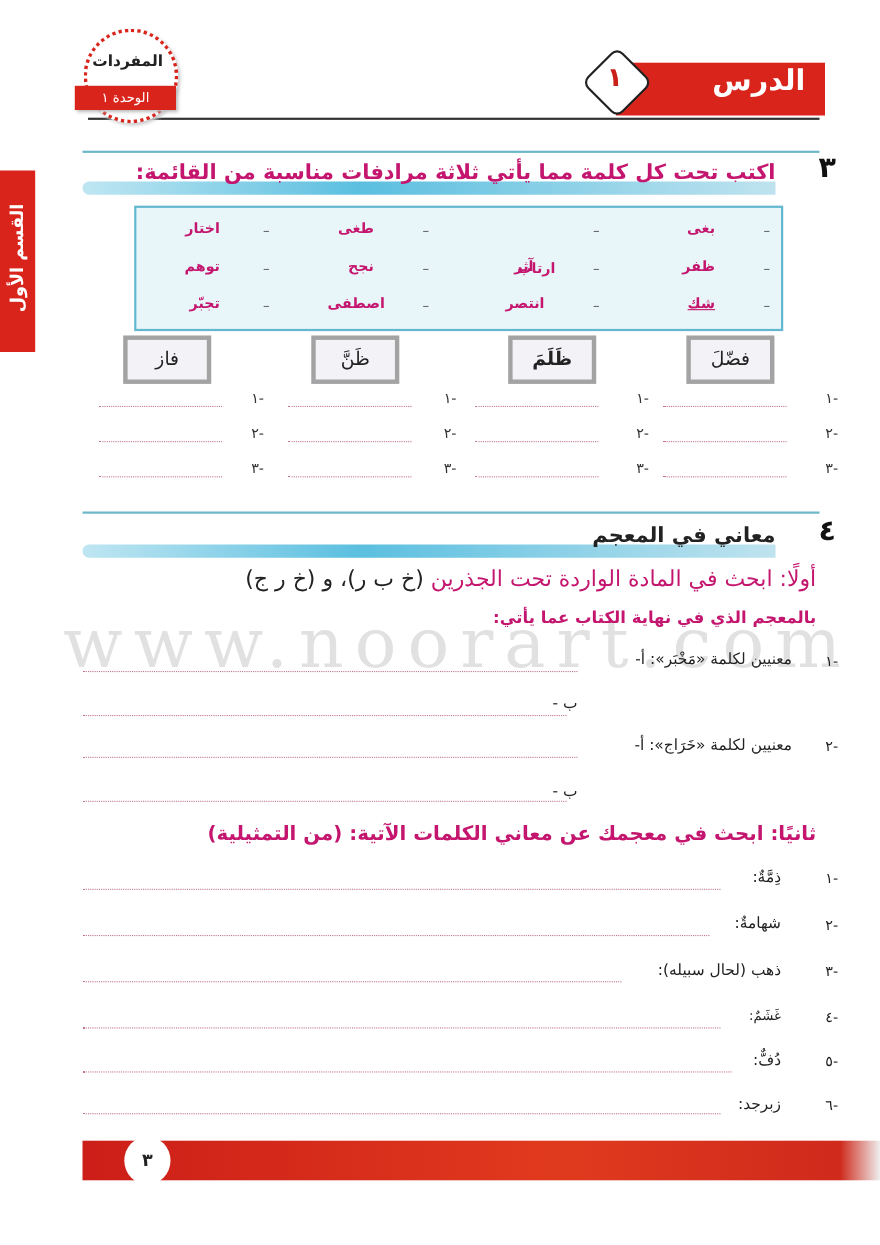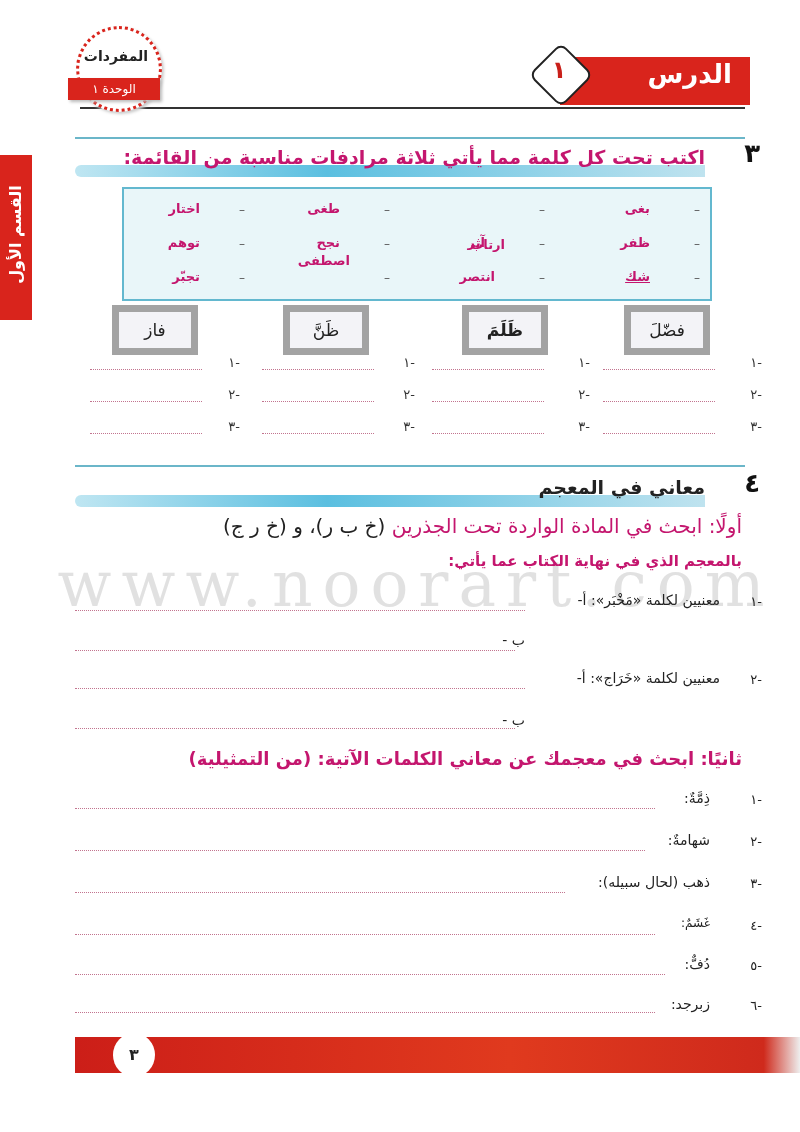--- a/index.html
+++ b/index.html
@@ -32,21 +32,21 @@
   .sec-bar { left:75px; height:12px; width:630px; border-radius:6px 0 0 6px;
          background:linear-gradient(to left, #bfe3ef, #5bbfe0 60%, #bfe6f2); }
   .sec-num { font-size:26px; font-weight:bold; color:#111; }
   .sec-title { font-size:19px; font-weight:bold; color:#c4166e; }
 
   
   .word-box { left:122px; top:187px; width:586px; height:110px; border:2px solid #63b8cf; background:#e9f6f9; }
   .word-cell { position:absolute; font-size:13px; color:#c4166e; font-weight:bold; }
   .dash { position:absolute; font-size:12px; color:#555; }
 
-  .target-box { height:36px; width:72px; border:7px solid #a3a3a3; background:#f3f3f7; top:305px;
+  .target-box { height:36px; width:72px; border:4px solid #a3a3a3; background:#f3f3f7; top:305px;
          font-size:17px; text-align:center; line-height:36px; color:#222; }
 
   .blank-row { font-size:13px; color:#333; }
   .dots { position:absolute; border-bottom:1px dotted #c2748f; height:0; }
 
   .footer { left:75px; top:1037px; width:725px; height:36px;
          background:linear-gradient(to right, #cc1e18, #e03a1e 60%, #cf2a1c 95%, #eee); }
   .footer-text { position:absolute; right:270px; top:7px; color:#fff; font-size:14px; }
   .page-circle { position:absolute; left:38px; top:-4px; width:42px; height:44px; border-radius:50%; background:#fff;
          text-align:center; line-height:44px; font-weight:bold; font-size:16px; color:#222; }
@@ -101,21 +101,21 @@
   <span class="dash" style="right:320px; top:48px;">–</span>
   <span class="word-cell" style="right:370px; top:46px;">نجح</span>
   <span class="dash" style="right:465px; top:48px;">–</span>
   <span class="word-cell" style="right:510px; top:46px;">توهم</span>
 
   <span class="dash" style="right:10px; top:82px;">–</span>
   <span class="word-cell" style="right:60px; top:80px;text-decoration:underline;">شك</span>
   <span class="dash" style="right:165px; top:82px;">–</span>
   <span class="word-cell" style="right:215px; top:80px;">انتصر</span>
   <span class="dash" style="right:320px; top:82px;">–</span>
-  <span class="word-cell" style="right:360px; top:64px;">اصطفى</span>
+  <span class="word-cell" style="right:360px; top:80px;">اصطفى</span>
   <span class="dash" style="right:465px; top:82px;">–</span>
   <span class="word-cell" style="right:510px; top:80px;">تجبّر</span>
 </div>
 
 <div class="abs target-box" style="left:624px;">فضّلَ</div>
 <div class="abs target-box" style="left:462px;font-weight:bold;">ظَلَمَ</div>
 <div class="abs target-box" style="left:283px;">ظَنَّ</div>
 <div class="abs target-box" style="left:112px;">فاز</div>
 
 <div class="abs blank-row" style="left:0; top:355px; width:800px; height:90px;">

